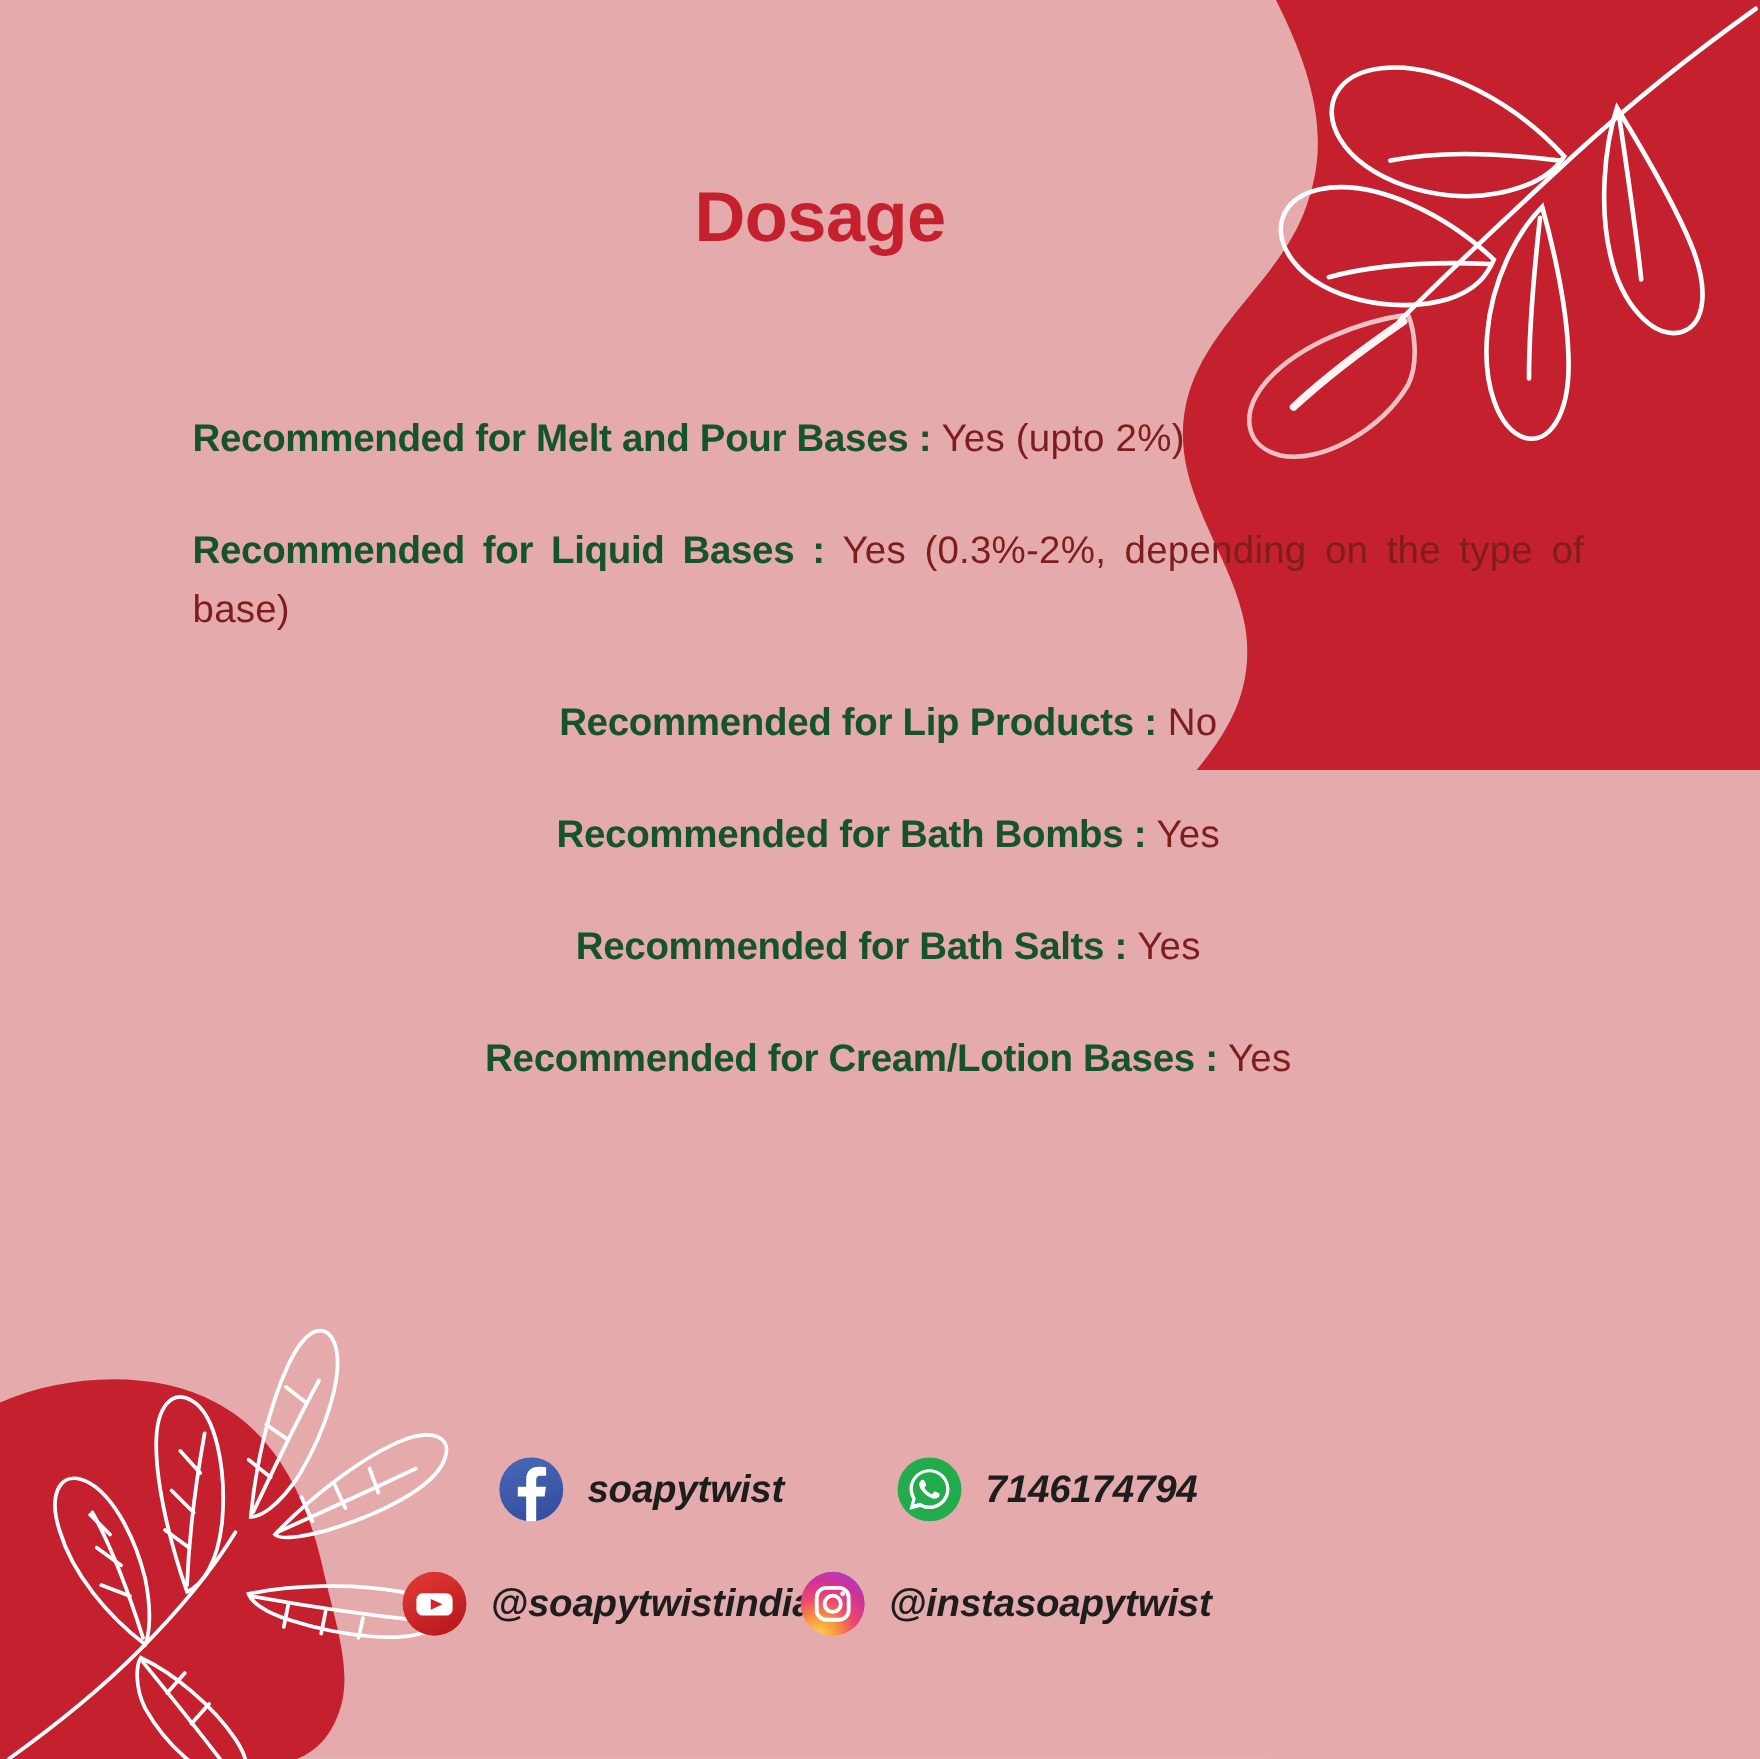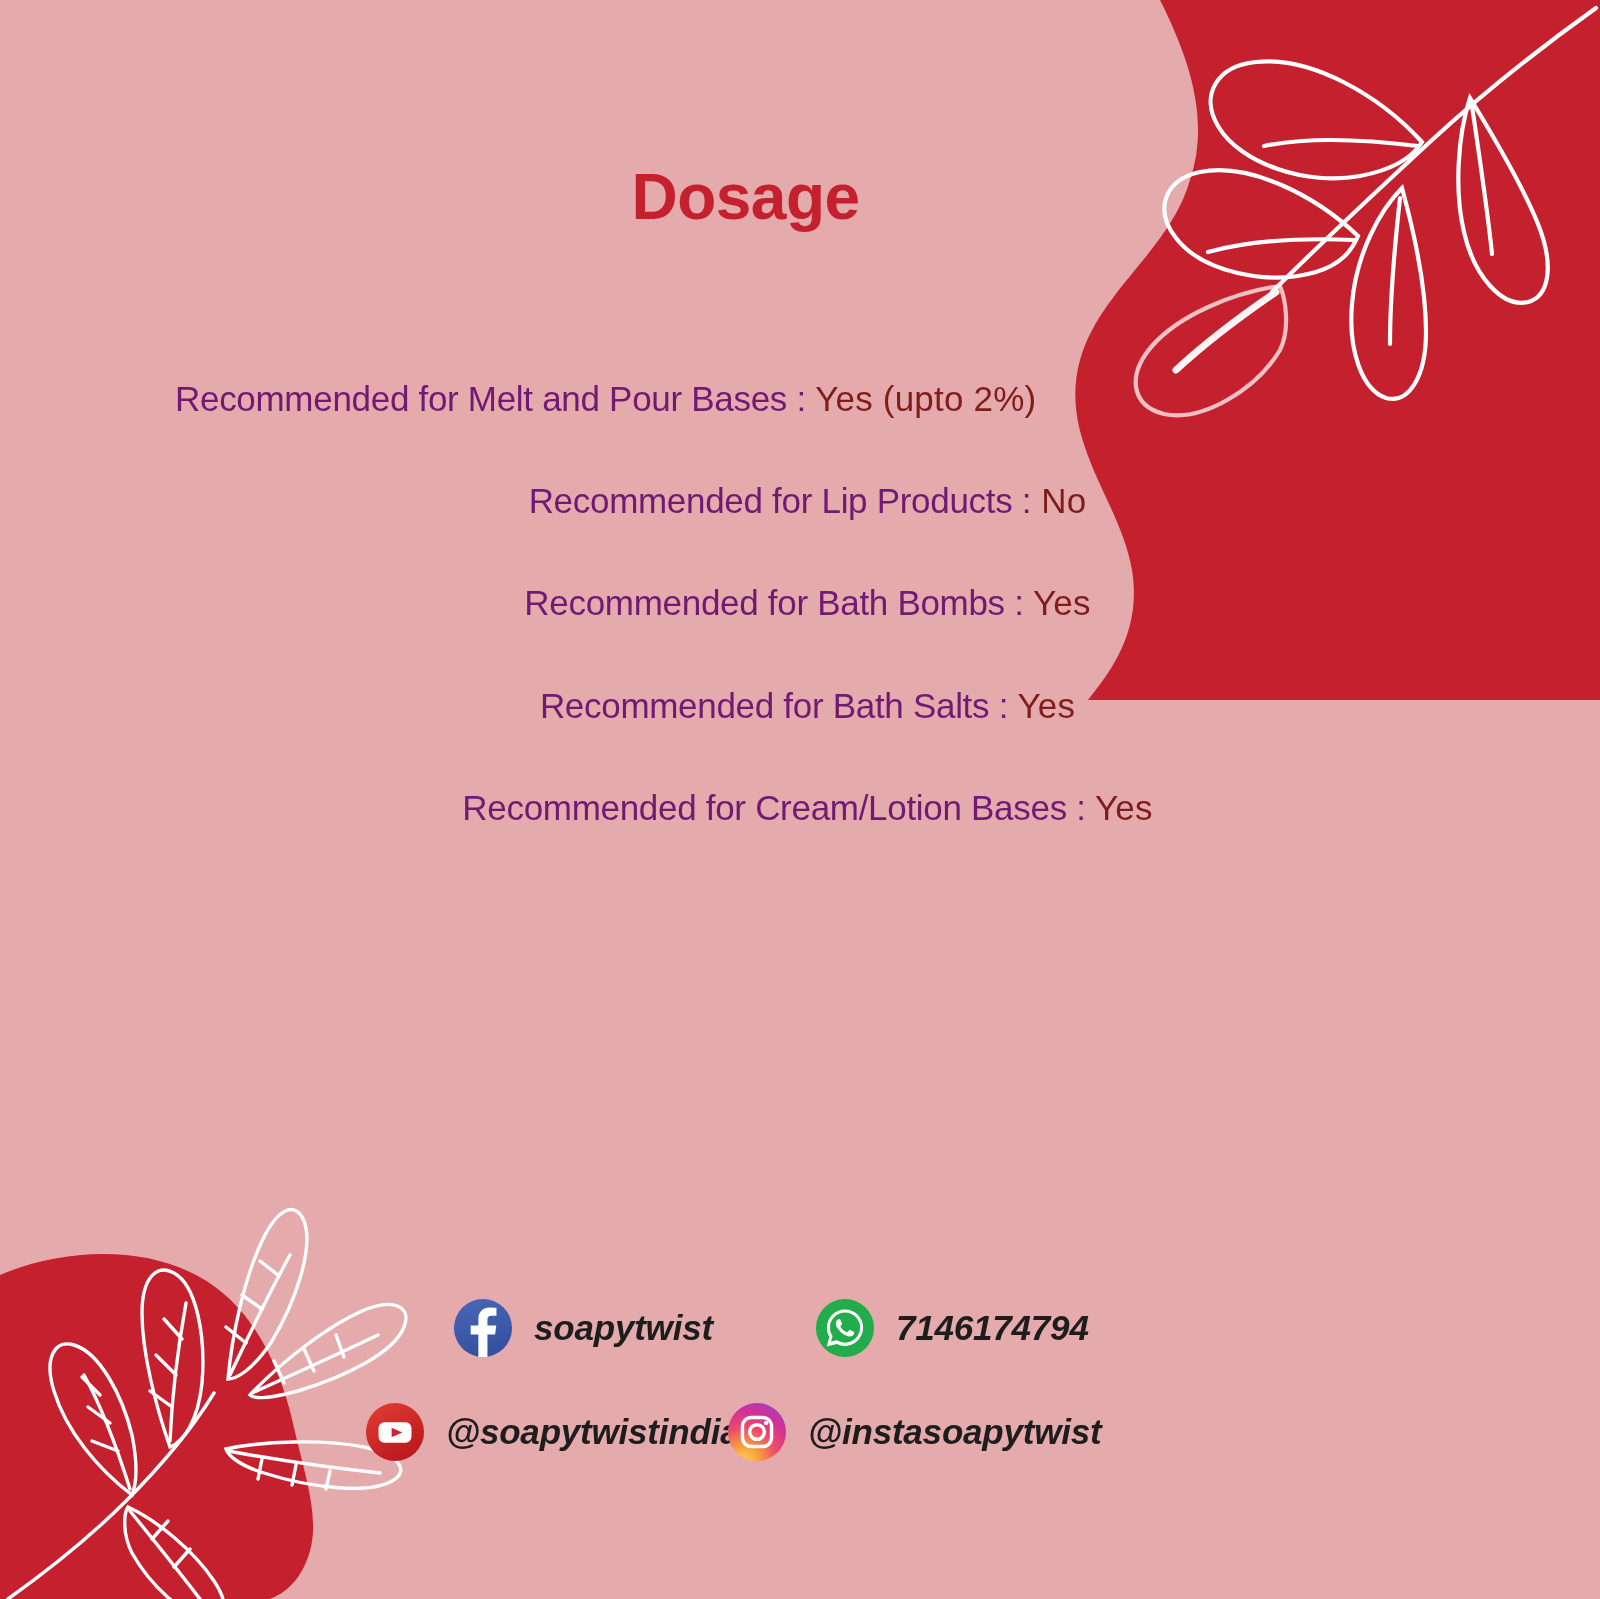--- a/index.html
+++ b/index.html
@@ -59,41 +59,41 @@
     font-size: 35px;
     line-height: 1.52;
     color: #101010;
     text-align: center;
   }
   .dosage-row.justify {
     text-align: justify;
     text-align-last: left;
   }
   .dosage-label {
-    font-weight: 400;
+    font-weight: 700;
     font-stretch: condensed;
     letter-spacing: -0.3px;
-    color: #701a75;
+    color: #14532d;
   }
   .dosage-value {
     font-weight: 400;
     color: #7f1d1d;
     letter-spacing: 0.2px;
   }
 
   
   #social {
     position: absolute;
     left: 452px;
     top: 1297px;
     width: 780px;
   }
   .social-row {
     display: flex;
-    align-items: flex-start;
+    align-items: flex-end;
     height: 88px;
     margin-bottom: 16px;
   }
   .social-cell {
     display: flex;
     align-items: center;
   }
   .social-cell.col-a { width: 362px; }
   .social-cell.col-b { width: 400px; }
   .social-row.row-two .col-a { width: 362px; margin-left: -88px; }
@@ -175,20 +175,23 @@
   </svg>
 
   <div id="title">Dosage</div>
 
   <div id="dosage-list">
 
     <div class="dosage-row justify">
       <span class="dosage-label">Recommended for Melt and Pour Bases :</span><span class="dosage-value"> Yes (upto 2%)</span>
     </div>
 
+    <div class="dosage-row justify">
+      <span class="dosage-label">Recommended for Liquid Bases :</span><span class="dosage-value"> Yes (0.3%-2%, depending on the type of base)</span>
+    </div>
 
     <div class="dosage-row">
       <span class="dosage-label">Recommended for Lip Products :</span><span class="dosage-value"> No</span>
     </div>
 
     <div class="dosage-row">
       <span class="dosage-label">Recommended for Bath Bombs :</span><span class="dosage-value"> Yes</span>
     </div>
 
     <div class="dosage-row">

